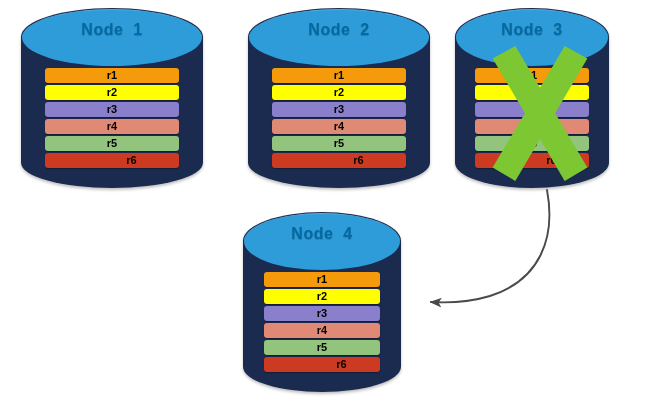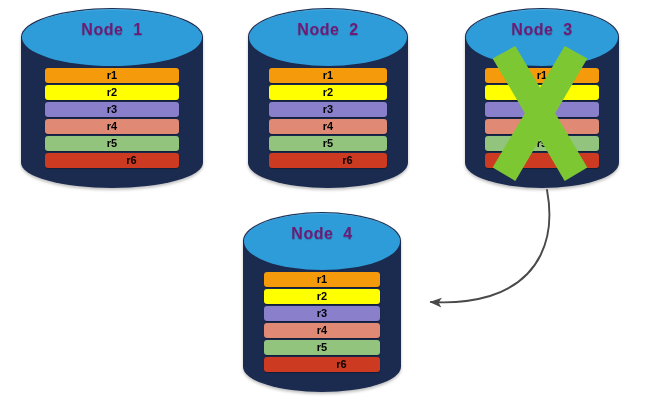--- a/index.html
+++ b/index.html
@@ -48,21 +48,21 @@
     border-radius: 50%;
     border-top: 1px solid #4FB0E4;
   }
 
   .node-title {
     position: absolute;
     left: 0;
     top: 13px;
     width: 100%;
     text-align: center;
-    color: #701a75;
+    color: #0369a1;
     font-weight: bold;
     font-size: 16px;
     letter-spacing: 0.5px;
     white-space: pre;
     z-index: 4;
     text-shadow: 0 1px 1px rgba(0,0,0,0.18);
   }
 
   .rows {
     position: absolute;
@@ -114,34 +114,34 @@
         <div class="node-title">Node  1</div>
         <div class="rows">
           <div class="row-bar" style="background: rgb(245, 155, 11);">r1</div>
           <div class="row-bar" style="background: rgb(255, 255, 0);">r2</div>
           <div class="row-bar" style="background: rgb(138, 127, 203);">r3</div>
           <div class="row-bar" style="background: rgb(224, 138, 117);">r4</div>
           <div class="row-bar" style="background: rgb(146, 196, 125);">r5</div>
           <div class="row-bar" style="background: rgb(204, 59, 33);">r6</div>
         </div>
       </div>
-      <div class="node" style="left: 248px; top: 8px; width: 160px; height: 180px;">
+      <div class="node" style="left: 248px; top: 8px; width: 182px; height: 180px;">
         <div class="cyl-body" style="background: rgb(27, 42, 79);"></div>
         <div class="cyl-top" style="background: rgb(46, 156, 216);"></div>
         <div class="node-title">Node  2</div>
         <div class="rows">
           <div class="row-bar" style="background: rgb(245, 155, 11);">r1</div>
           <div class="row-bar" style="background: rgb(255, 255, 0);">r2</div>
           <div class="row-bar" style="background: rgb(138, 127, 203);">r3</div>
           <div class="row-bar" style="background: rgb(224, 138, 117);">r4</div>
           <div class="row-bar" style="background: rgb(146, 196, 125);">r5</div>
           <div class="row-bar" style="background: rgb(204, 59, 33);">r6</div>
         </div>
       </div>
-      <div class="node" style="left: 465px; top: 8px; width: 154px; height: 180px;">
+      <div class="node" style="left: 455px; top: 8px; width: 154px; height: 180px;">
         <div class="cyl-body" style="background: rgb(27, 42, 79);"></div>
         <div class="cyl-top" style="background: rgb(46, 156, 216);"></div>
         <div class="node-title">Node  3</div>
         <div class="rows">
           <div class="row-bar" style="background: rgb(245, 155, 11);">r1</div>
           <div class="row-bar" style="background: rgb(255, 255, 0);">r2</div>
           <div class="row-bar" style="background: rgb(138, 127, 203);">r3</div>
           <div class="row-bar" style="background: rgb(224, 138, 117);">r4</div>
           <div class="row-bar" style="background: rgb(146, 196, 125);">r5</div>
           <div class="row-bar" style="background: rgb(204, 59, 33);">r6</div>

